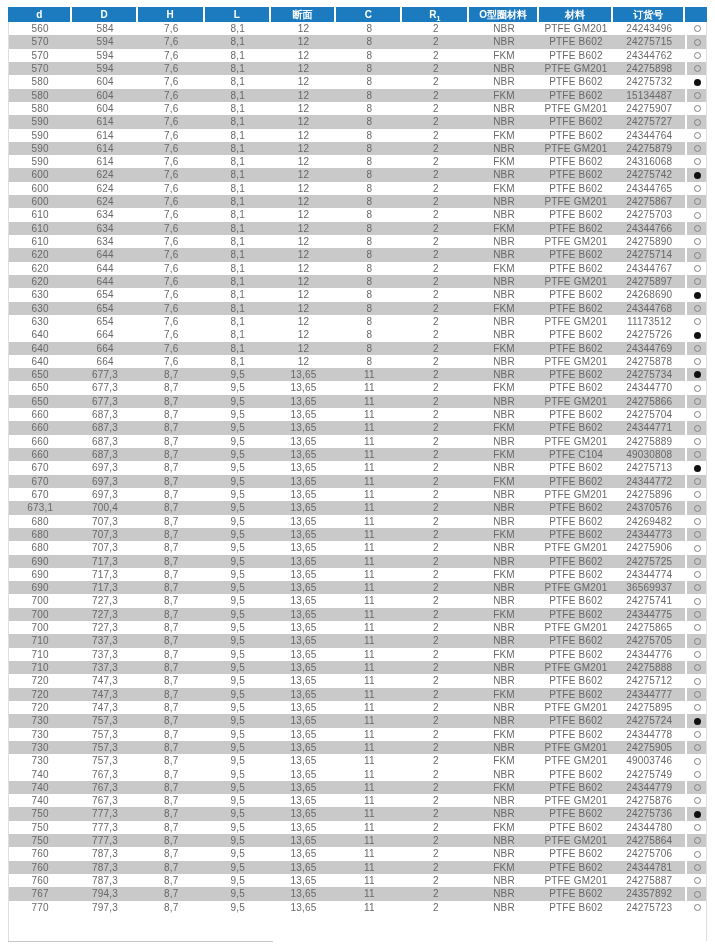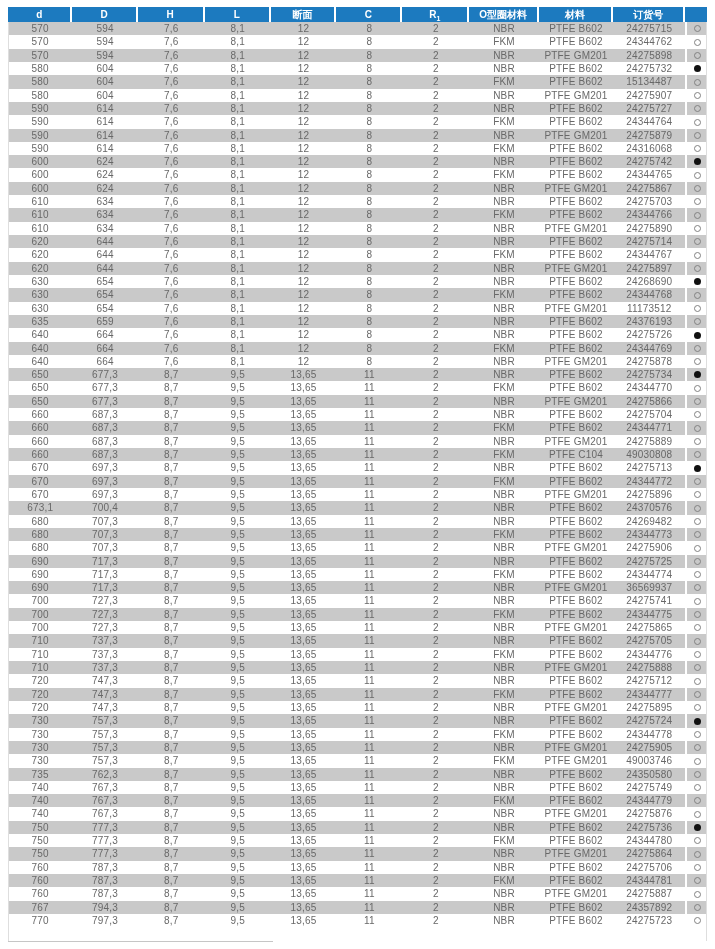--- a/index.html
+++ b/index.html
@@ -41,20 +41,33 @@
           <th class="c4"><span>断面</span></th>
           <th class="c5"><span>C</span></th>
           <th class="c6"><span>R</span><sub>1</sub></th>
           <th class="c7"><span>O型圈材料</span></th>
           <th class="c8"><span>材料</span></th>
           <th class="c9"><span>订货号</span></th>
           <th class="c10"><span></span></th>
         </tr>
     </thead>
     <tbody>
+        <tr>
+          <td class="c0">560</td>
+          <td class="c1">584</td>
+          <td class="c2">7,6</td>
+          <td class="c3">8,1</td>
+          <td class="c4">12</td>
+          <td class="c5">8</td>
+          <td class="c6">2</td>
+          <td class="c7">NBR</td>
+          <td class="c8">PTFE GM201</td>
+          <td class="c9">24243496</td>
+          <td class="c10"><span class="dot open"></span></td>
+        </tr>
         <tr class="striped">
           <td class="c0">570</td>
           <td class="c1">594</td>
           <td class="c2">7,6</td>
           <td class="c3">8,1</td>
           <td class="c4">12</td>
           <td class="c5">8</td>
           <td class="c6">2</td>
           <td class="c7">NBR</td>
           <td class="c8">PTFE B602</td>
@@ -327,33 +340,20 @@
           <td class="c2">7,6</td>
           <td class="c3">8,1</td>
           <td class="c4">12</td>
           <td class="c5">8</td>
           <td class="c6">2</td>
           <td class="c7">NBR</td>
           <td class="c8">PTFE GM201</td>
           <td class="c9">11173512</td>
           <td class="c10"><span class="dot open"></span></td>
         </tr>
-        <tr class="striped">
-          <td class="c0">635</td>
-          <td class="c1">659</td>
-          <td class="c2">7,6</td>
-          <td class="c3">8,1</td>
-          <td class="c4">12</td>
-          <td class="c5">8</td>
-          <td class="c6">2</td>
-          <td class="c7">NBR</td>
-          <td class="c8">PTFE B602</td>
-          <td class="c9">24376193</td>
-          <td class="c10"><span class="dot open"></span></td>
-        </tr>
         <tr>
           <td class="c0">640</td>
           <td class="c1">664</td>
           <td class="c2">7,6</td>
           <td class="c3">8,1</td>
           <td class="c4">12</td>
           <td class="c5">8</td>
           <td class="c6">2</td>
           <td class="c7">NBR</td>
           <td class="c8">PTFE B602</td>
@@ -767,33 +767,20 @@
           <td class="c0">730</td>
           <td class="c1">757,3</td>
           <td class="c2">8,7</td>
           <td class="c3">9,5</td>
           <td class="c4">13,65</td>
           <td class="c5">11</td>
           <td class="c6">2</td>
           <td class="c7">FKM</td>
           <td class="c8">PTFE GM201</td>
           <td class="c9">49003746</td>
-          <td class="c10"><span class="dot open"></span></td>
-        </tr>
-        <tr class="striped">
-          <td class="c0">735</td>
-          <td class="c1">762,3</td>
-          <td class="c2">8,7</td>
-          <td class="c3">9,5</td>
-          <td class="c4">13,65</td>
-          <td class="c5">11</td>
-          <td class="c6">2</td>
-          <td class="c7">NBR</td>
-          <td class="c8">PTFE B602</td>
-          <td class="c9">24350580</td>
           <td class="c10"><span class="dot open"></span></td>
         </tr>
         <tr>
           <td class="c0">740</td>
           <td class="c1">767,3</td>
           <td class="c2">8,7</td>
           <td class="c3">9,5</td>
           <td class="c4">13,65</td>
           <td class="c5">11</td>
           <td class="c6">2</td>

